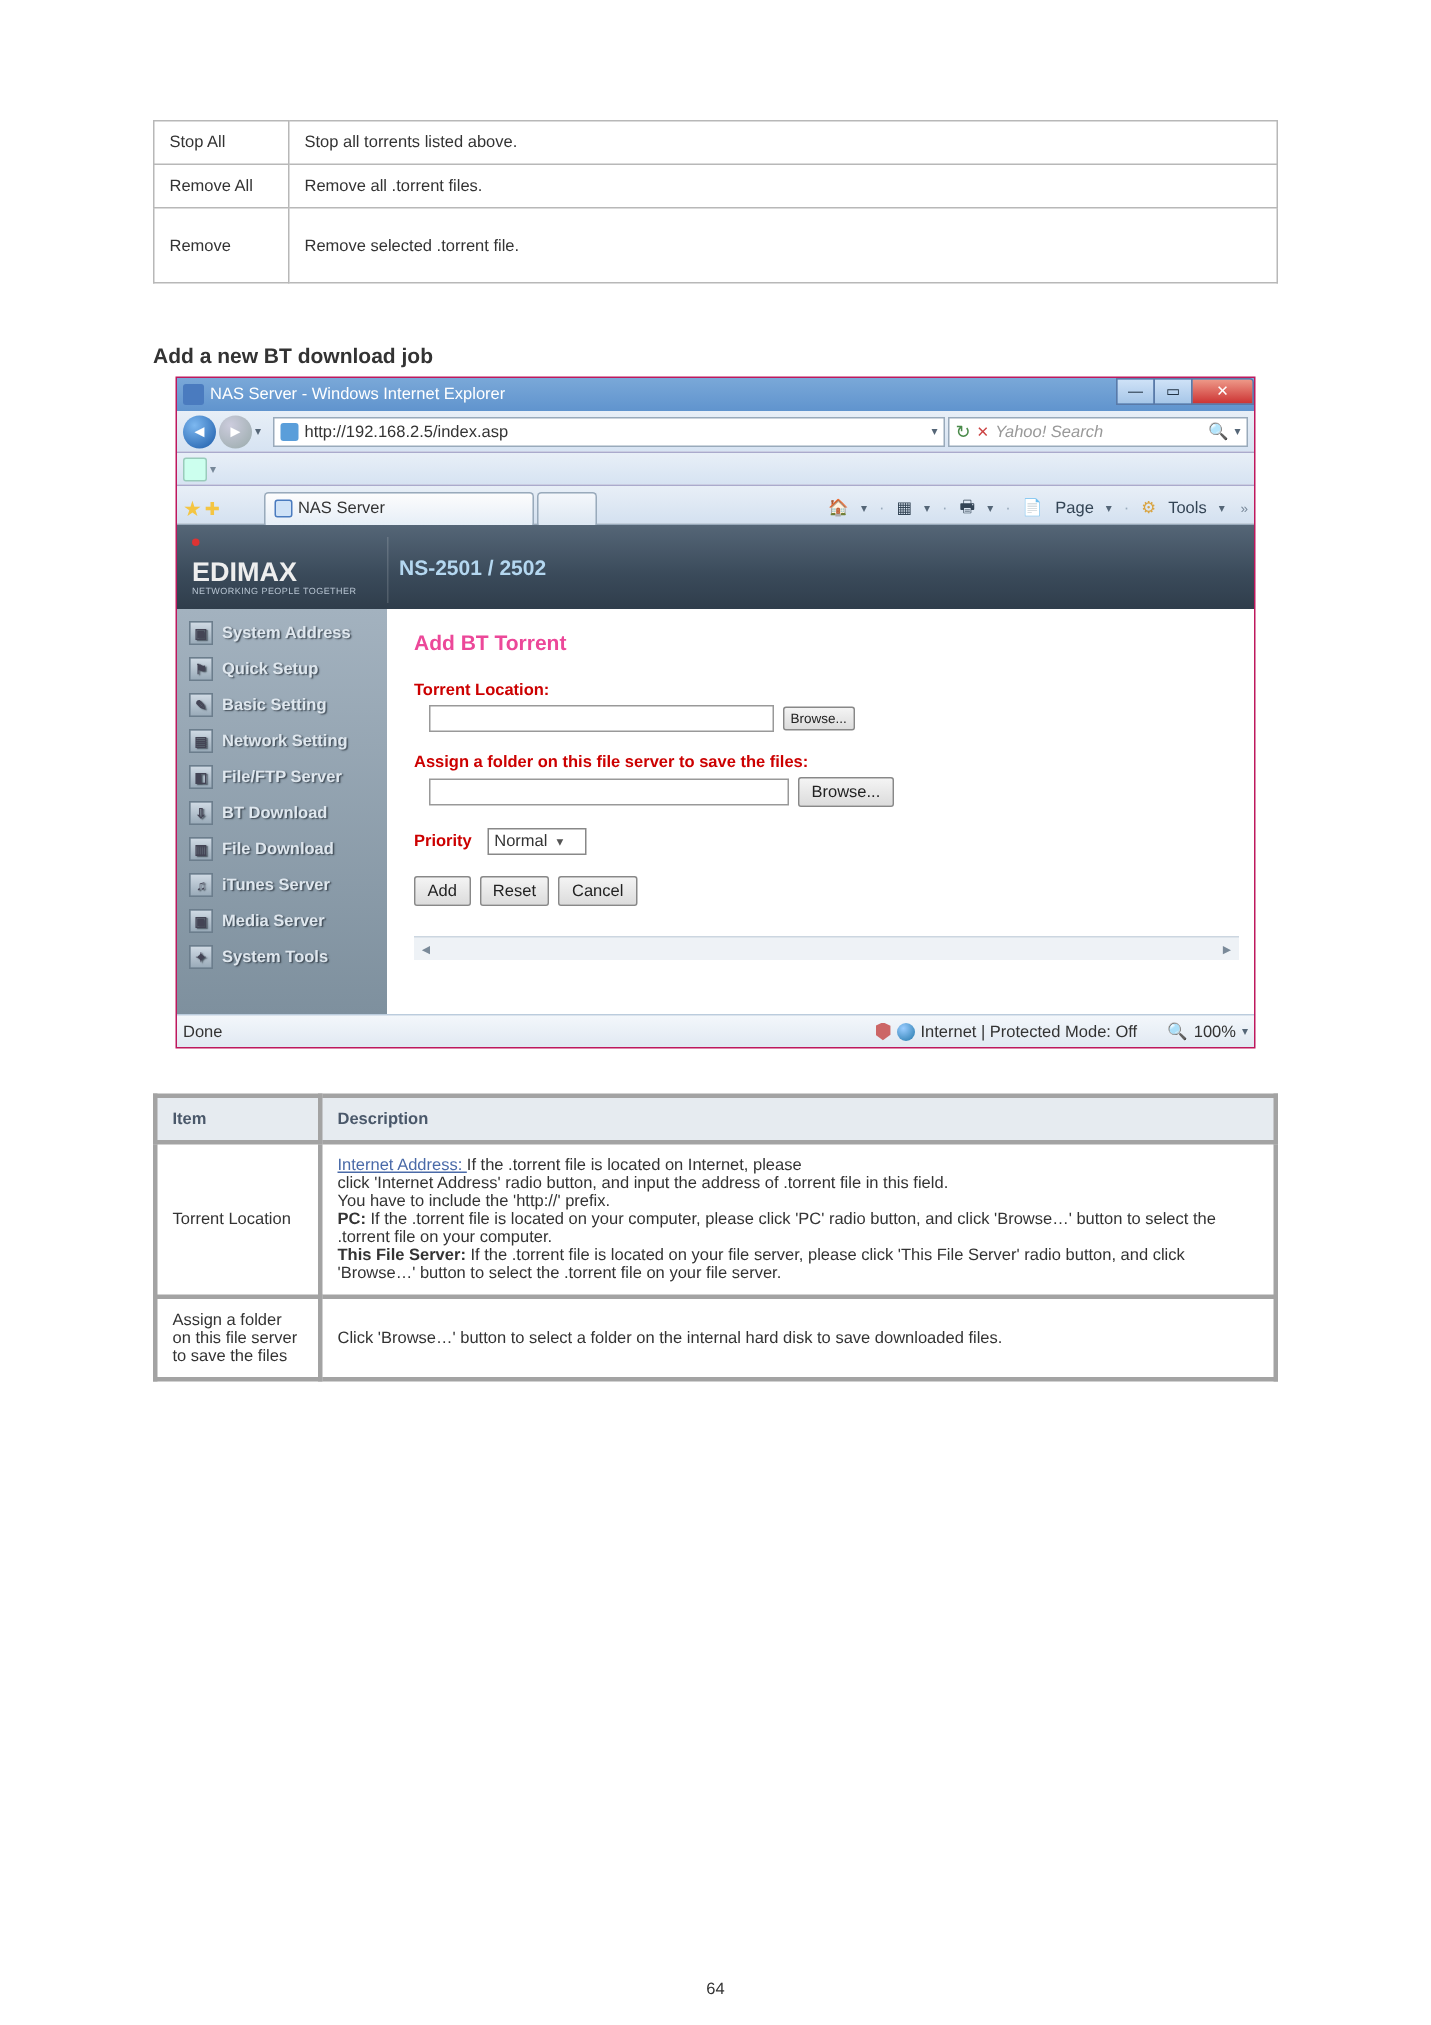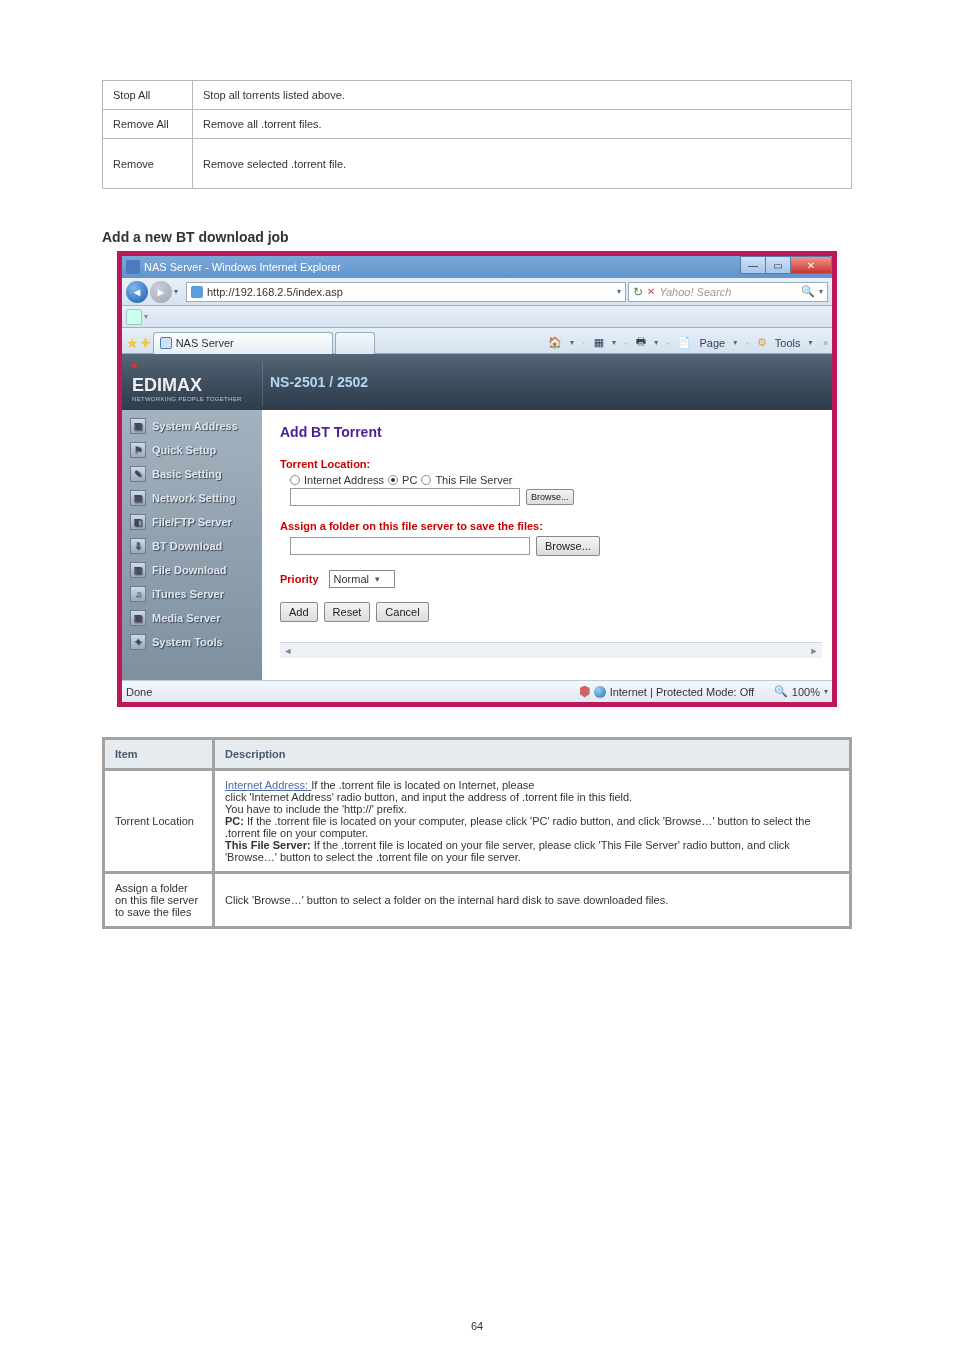--- a/index.html
+++ b/index.html
@@ -36,21 +36,21 @@
   }
   .section-desc {
     font-size: 11px;
     margin-bottom: 30px;
   }
 
   
   .ie-window {
     width: 720px;
     margin: 0 auto 30px auto;
-    border: 5px solid #be185d;
+    border: 1px solid #be185d;
     display: flex;
     flex-direction: column;
     font-size: 11px;
     position: relative;
   }
   .ie-titlebar {
     height: 22px;
     background: linear-gradient(#7aa8d8, #6094ce);
     display: flex;
     align-items: center;
@@ -110,20 +110,21 @@
     gap:2px;
   }
   .fav-star{ color:#f4c542; font-size:14px;}
   .add-fav{ color:#f4c542; font-size:12px;}
   .ie-tab{
     height:22px; background:linear-gradient(#fdfdfd,#e6eef7);
     border:1px solid #9ab; border-bottom:none;
     border-radius:3px 3px 0 0;
     display:flex; align-items:center; padding:0 12px 0 6px; gap:4px;
     min-width:180px;
+    margin-left:27px;
   }
   .ie-tab .tab-icon{ width:12px;height:12px;border:1px solid #4a7bbf;border-radius:2px;background:#cfe2f7;}
   .toolbar-right{ margin-left:auto; display:flex; gap:8px; color:#345; font-size:11px; align-items:center;}
   .toolbar-right .sep{ color:#9ab;}
   .toolbar-right .chev{ font-size:8px; color:#567;}
 
   
   .nas-page{
     display:flex; flex-direction:column;
     background:#fff; min-height:326px;
@@ -162,21 +163,21 @@
     width:16px; height:16px;
     background: linear-gradient(#d0dae4,#9aabb9);
     border:1px solid #6b7d8c;
     display:flex; align-items:center; justify-content:center;
     font-size:9px; color:#445;
   }
   .nas-main{
     flex:1; padding:14px 10px 10px 18px; overflow:auto;
     position:relative;
   }
-  .red-h1{ color:#4c1d95; font-weight:bold; font-size:14px; margin-bottom:18px;}
+  .red-h1{ color:#ec4899; font-weight:bold; font-size:14px; margin-bottom:18px;}
   .red-label{ color:#cc0000; font-weight:bold; font-size:11px; margin-bottom:4px;}
   .radio-row{ margin:2px 0 2px 10px; font-size:11px; display:flex; align-items:center; gap:4px; flex-wrap:wrap;}
   .radio-row .r{ width:10px;height:10px;border:1px solid #888;border-radius:50%;display:inline-block;}
   .radio-row .r.checked::after{ content:""; display:block; width:4px; height:4px; background:#333; border-radius:50%; margin:2px auto;}
   .file-input-row{ margin:2px 0 14px 10px; display:flex; align-items:center;}
   .file-text{ width:230px; height:18px; border:1px solid #999; background:#fff;}
   .btn{
     height:20px; padding:0 8px;
     background:linear-gradient(#f4f4f4,#dcdcdc);
     border:1px solid #888; border-radius:2px;
@@ -361,28 +362,20 @@
             </div>
           <div class="side-item">
               <span class="side-icon">✦</span>
               <span>System Tools</span>
             </div>
         </div>
         <div class="nas-main">
           <div class="red-h1">Add BT Torrent</div>
 
           <div class="red-label">Torrent Location:</div>
-          <div class="radio-row">
-            <span class="r"></span>
-              <span>Internet Address</span>
-            <span class="r checked"></span>
-              <span>PC</span>
-            <span class="r"></span>
-              <span>This File Server</span>
-          </div>
           <div class="file-input-row">
             <span class="file-text"></span>
             <span style="width:6px"></span>
             <span class="btn" style="font-size:9px;height:16px;padding:0 4px">Browse...</span>
           </div>
 
           <div class="red-label">Assign a folder on this file server to save the files:</div>
           <div class="file-input-row">
             <span class="file-text" style="width:240px"></span>
             <span style="width:6px"></span>

